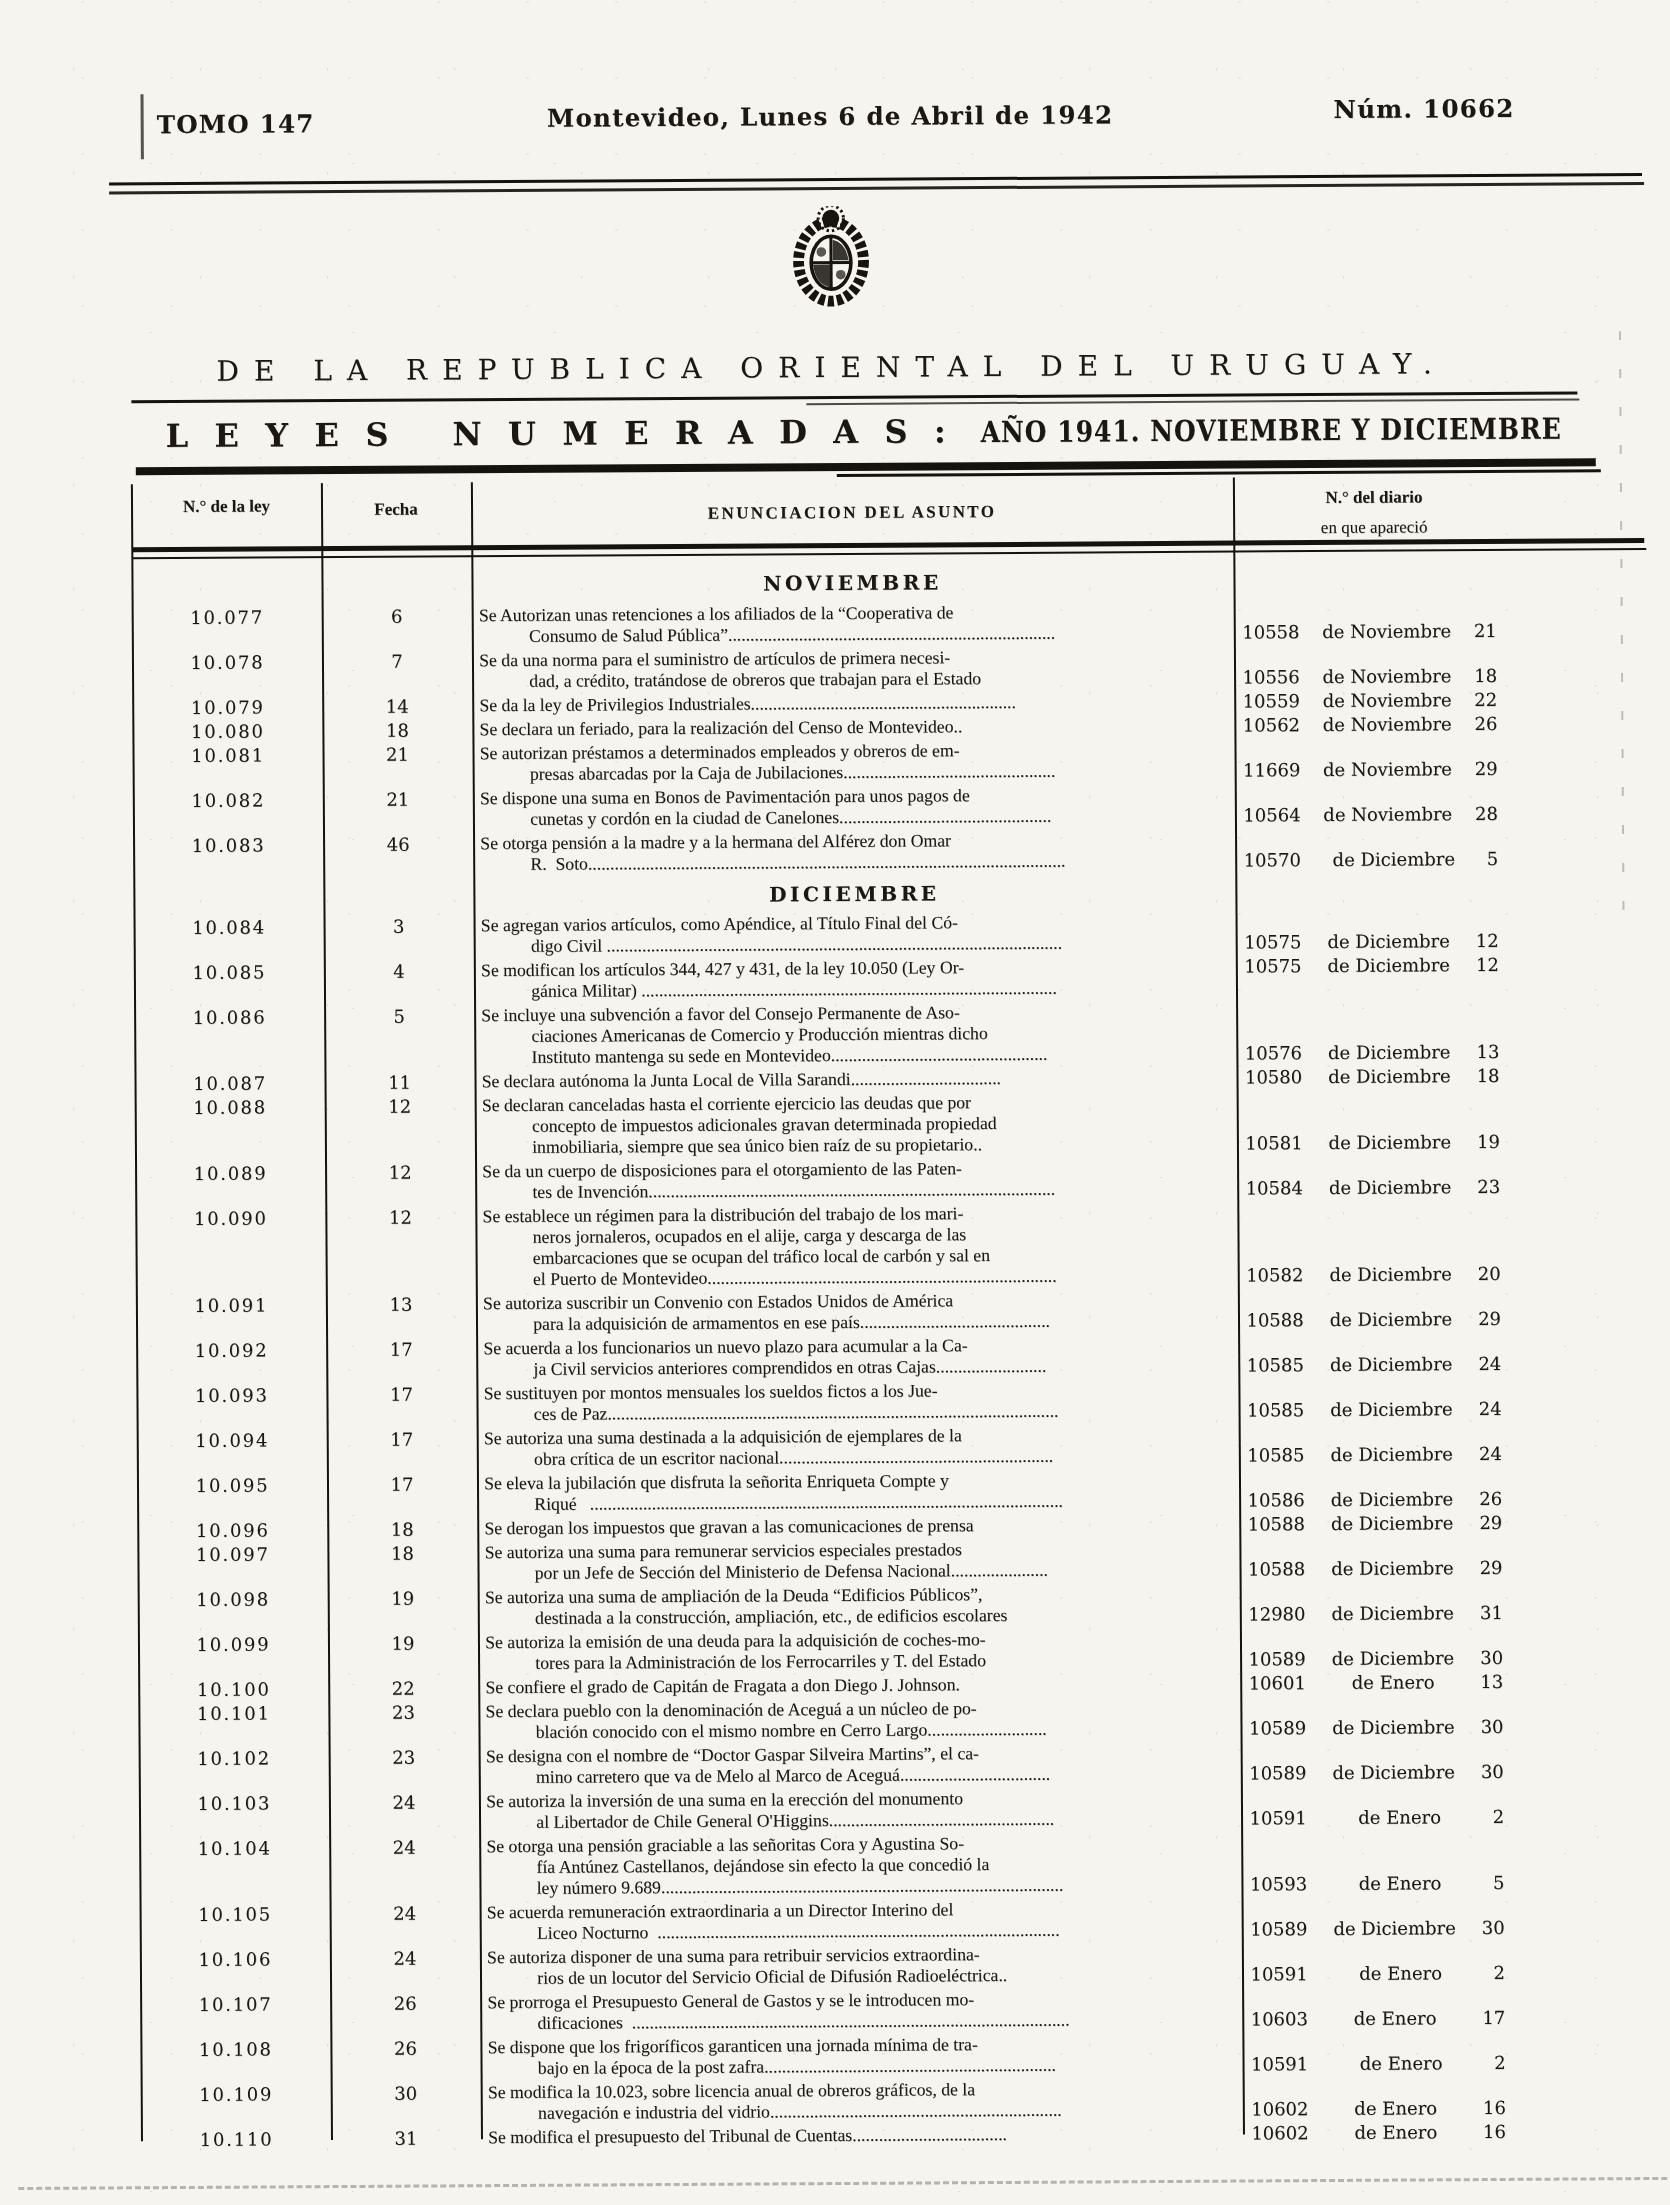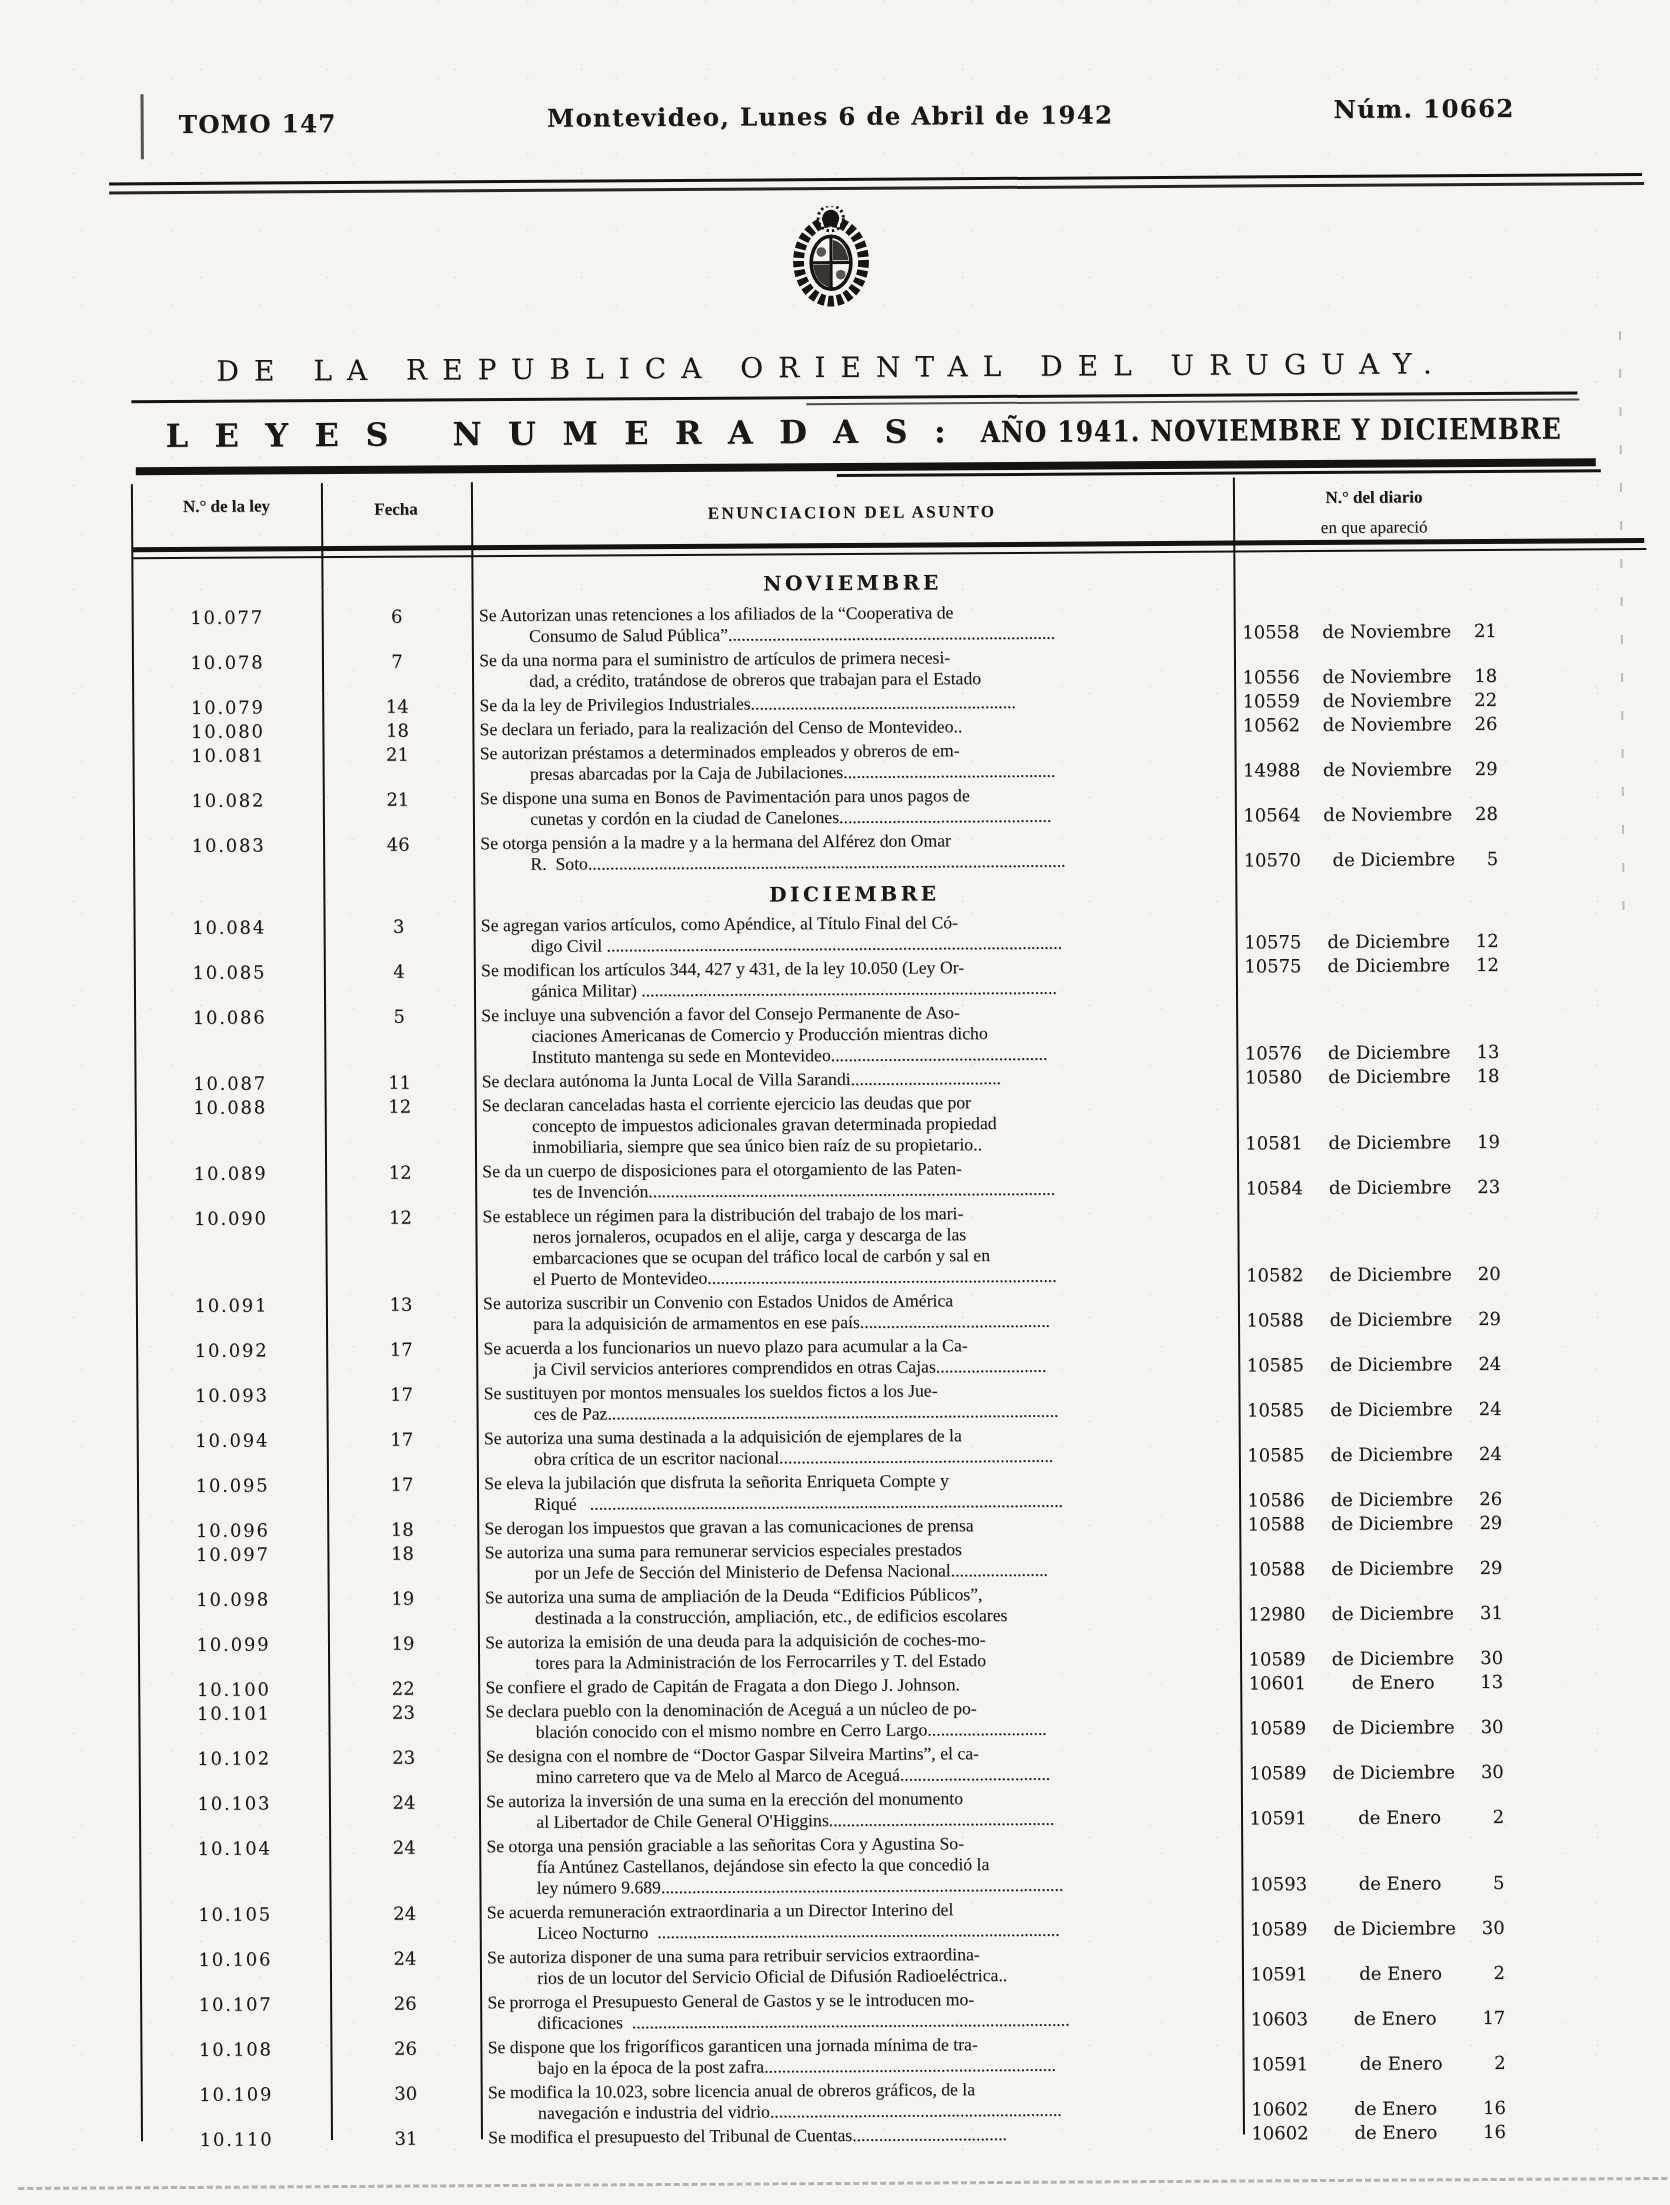--- a/index.html
+++ b/index.html
@@ -15,21 +15,21 @@
       radial-gradient(rgba(30,25,18,.07) 0.9px, transparent 1.6px);
     background-size:127px 104px, 202px 169px, 89px 76px;
     background-position:10.2px 17.4px, 50px 79px, 127px 40px;
     font-family:"Liberation Serif",serif;
   }
   .sheet{position:absolute;inset:0;transform:rotate(-0.35deg);transform-origin:50% 45%;
          text-shadow:0.4px 0.5px 0 rgba(28,23,17,.28);}
   .abs{position:absolute;}
   
   .topline{font-family:"DejaVu Serif",serif;font-weight:700;font-size:24.6px;letter-spacing:1.2px;white-space:nowrap;}
-  #tomo{left:184px;top:106px;}
+  #tomo{left:162px;top:106px;}
   #dateline{left:0;right:0;text-align:center;top:102px;}
   #numero{right:151px;top:98px;}
   
   .rule{position:absolute;background:#16120e;}
   
   #masthead{position:absolute;top:217px;left:0;right:0;display:flex;justify-content:center;align-items:center;gap:20.4px;}
   .mword{font-family:"DejaVu Serif",serif;font-weight:700;font-size:119px;line-height:1;letter-spacing:13.2px;
          transform:scaleY(.97);text-shadow:1.8px 1.8px 0 rgba(25,20,14,.22), -0.6px 0 0 rgba(25,20,14,.25);}
   #emblem-wrap{transform:translateY(-10.8px);}
   #subtitle{position:absolute;top:351px;left:0;right:0;text-align:center;
@@ -175,21 +175,21 @@
         </div>
       </div>
       <div class="entry">
         <div class="c-ley">10.081</div>
         <div class="c-fecha">21</div>
         <div class="c-asunto">
           <div class="tline">Se autorizan préstamos a determinados empleados y obreros de em-</div>
           <div class="tline cont">presas abarcadas por la Caja de Jubilaciones................................................</div>
         </div>
         <div class="c-ref" style="margin-top: 21px;">
-          <div class="r-num">14988</div>
+          <div class="r-num">11669</div>
           <div class="r-mid">de Noviembre</div>
           <div class="r-day">29</div>
         </div>
       </div>
       <div class="entry">
         <div class="c-ley">10.082</div>
         <div class="c-fecha">21</div>
         <div class="c-asunto">
           <div class="tline">Se dispone una suma en Bonos de Pavimentación para unos pagos de</div>
           <div class="tline cont">cunetas y cordón en la ciudad de Canelones................................................</div>

